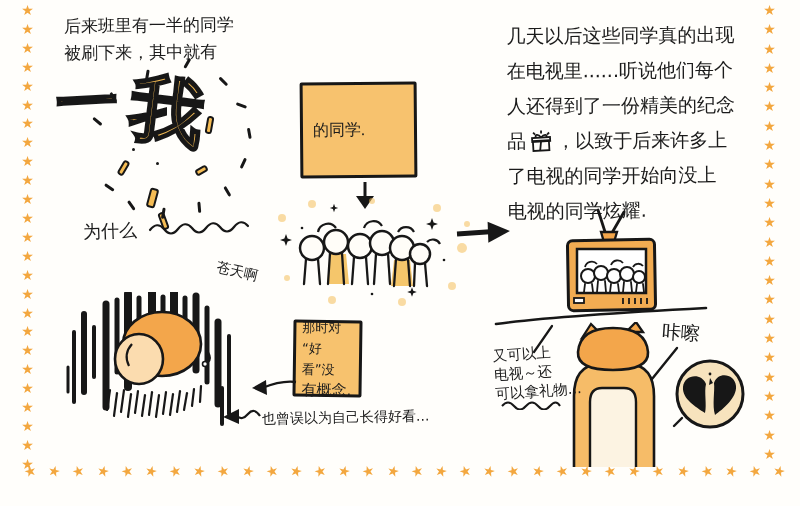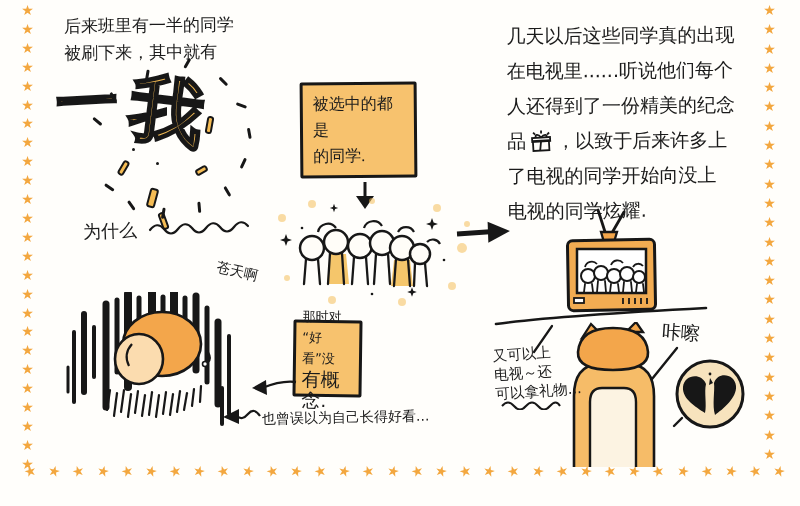--- a/index.html
+++ b/index.html
@@ -190,21 +190,20 @@
       <line x1="104" y1="100" x2="101" y2="122"></line>
         <line x1="111" y1="102" x2="108" y2="123"></line>
       <line x1="118" y1="99" x2="115" y2="120"></line>
         <line x1="125" y1="101" x2="122" y2="118"></line>
       <line x1="132" y1="97" x2="130" y2="114"></line>
         <line x1="139" y1="94" x2="138" y2="110"></line>
     </g>
   </svg>
 
   <div class="box" style="left:300px;top:82px;width:117px;height:96px;padding:8px 10px;transform:rotate(-0.5deg);">
-    <div style="font-size:16px;line-height:26px;">被选中的都是</div>
     <div style="font-size:16px;line-height:26px;font-family:Liberation Serif, serif;">的同学.</div>
   </div>
   <svg class="abs" style="left:352px;top:180px;" width="26" height="30" viewBox="0 0 26 30">
     <line x1="13" y1="2" x2="13" y2="18" stroke="#171717" stroke-width="3"></line>
     <polygon points="4,16 13,29 22,16" fill="#171717"></polygon>
   </svg>
 
   <svg class="abs" style="left:272px;top:198px;" width="200" height="112" viewBox="0 0 200 112">
     <g fill="#F5C05C" opacity="0.55">
       <circle cx="10" cy="20" r="4"></circle>
@@ -257,21 +256,21 @@
       <line x1="124" y1="61" x2="122" y2="88"></line>
         <line x1="136" y1="61" x2="138" y2="88"></line>
       <line x1="143" y1="65" x2="142" y2="88"></line>
         <line x1="153" y1="65" x2="155" y2="88"></line>
     </g>
   </svg>
 
   <div class="box" style="left:293px;top:320px;width:69px;height:77px;padding:5px 6px;transform:rotate(0.8deg);">
     <div style="font-size:13px;line-height:21px;">那时对</div>
     <div style="font-size:13px;line-height:21px;">“好看”没</div>
-    <div style="font-size:19px;line-height:21px;">有概念.</div>
+    <div style="font-size:15px;line-height:21px;">有概念.</div>
   </div>
   <svg class="abs" style="left:250px;top:374px;" width="48" height="24" viewBox="0 0 48 24">
     <path d="M46,8 Q32,6 12,14" fill="none" stroke="#171717" stroke-width="2.4"></path>
     <polygon points="16,6 2,14 17,21" fill="#171717"></polygon>
   </svg>
   <svg class="abs" style="left:222px;top:404px;" width="40" height="26" viewBox="0 0 40 26">
     <path d="M38,12 q-6,-9 -12,-2 q-6,7 -11,2" fill="none" stroke="#171717" stroke-width="2.2"></path>
     <polygon points="17,5 1,13 17,20" fill="#171717"></polygon>
   </svg>
   <div class="txt" style="left:262px;top:409px;font-size:14px;transform:rotate(-1deg);">也曾误以为自己长得好看...</div>

